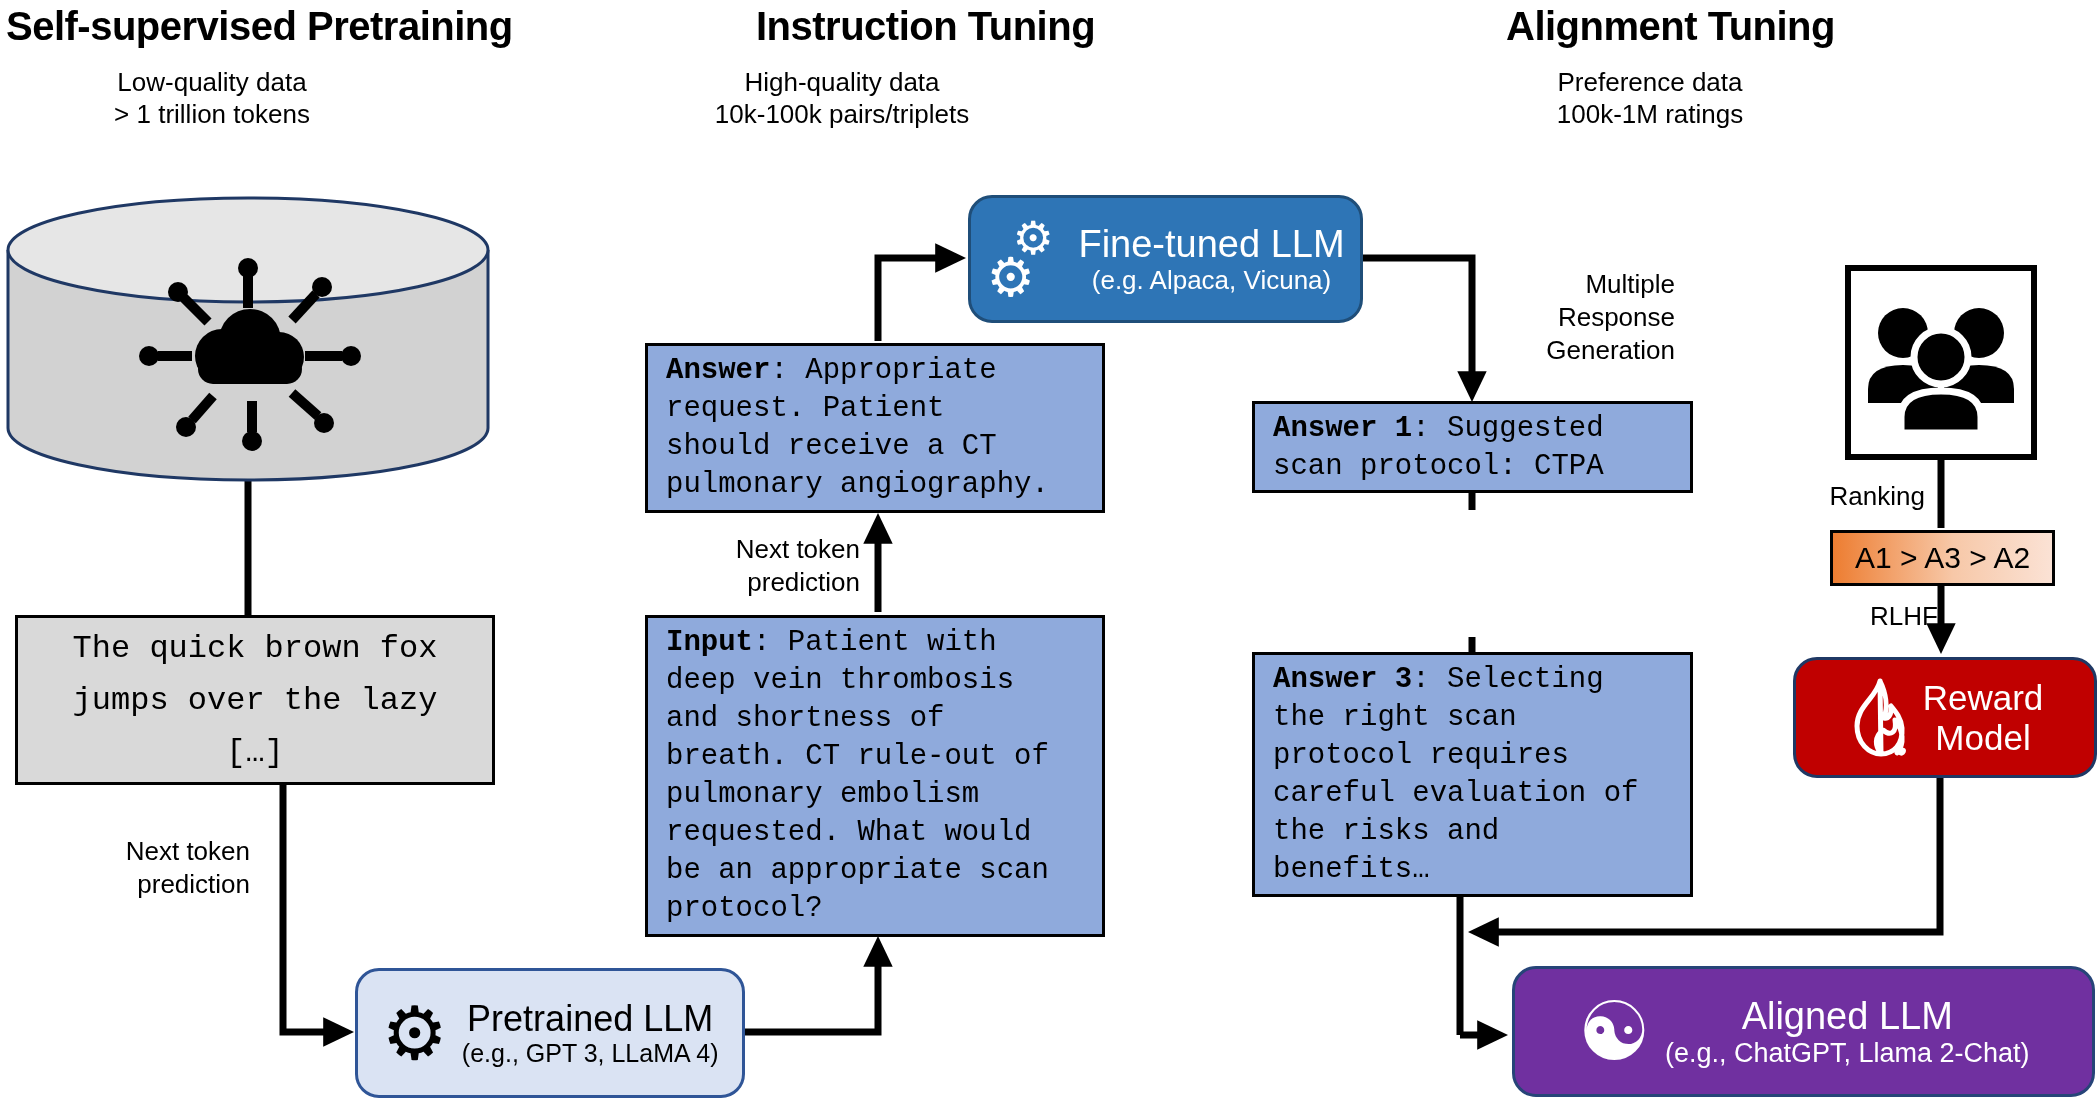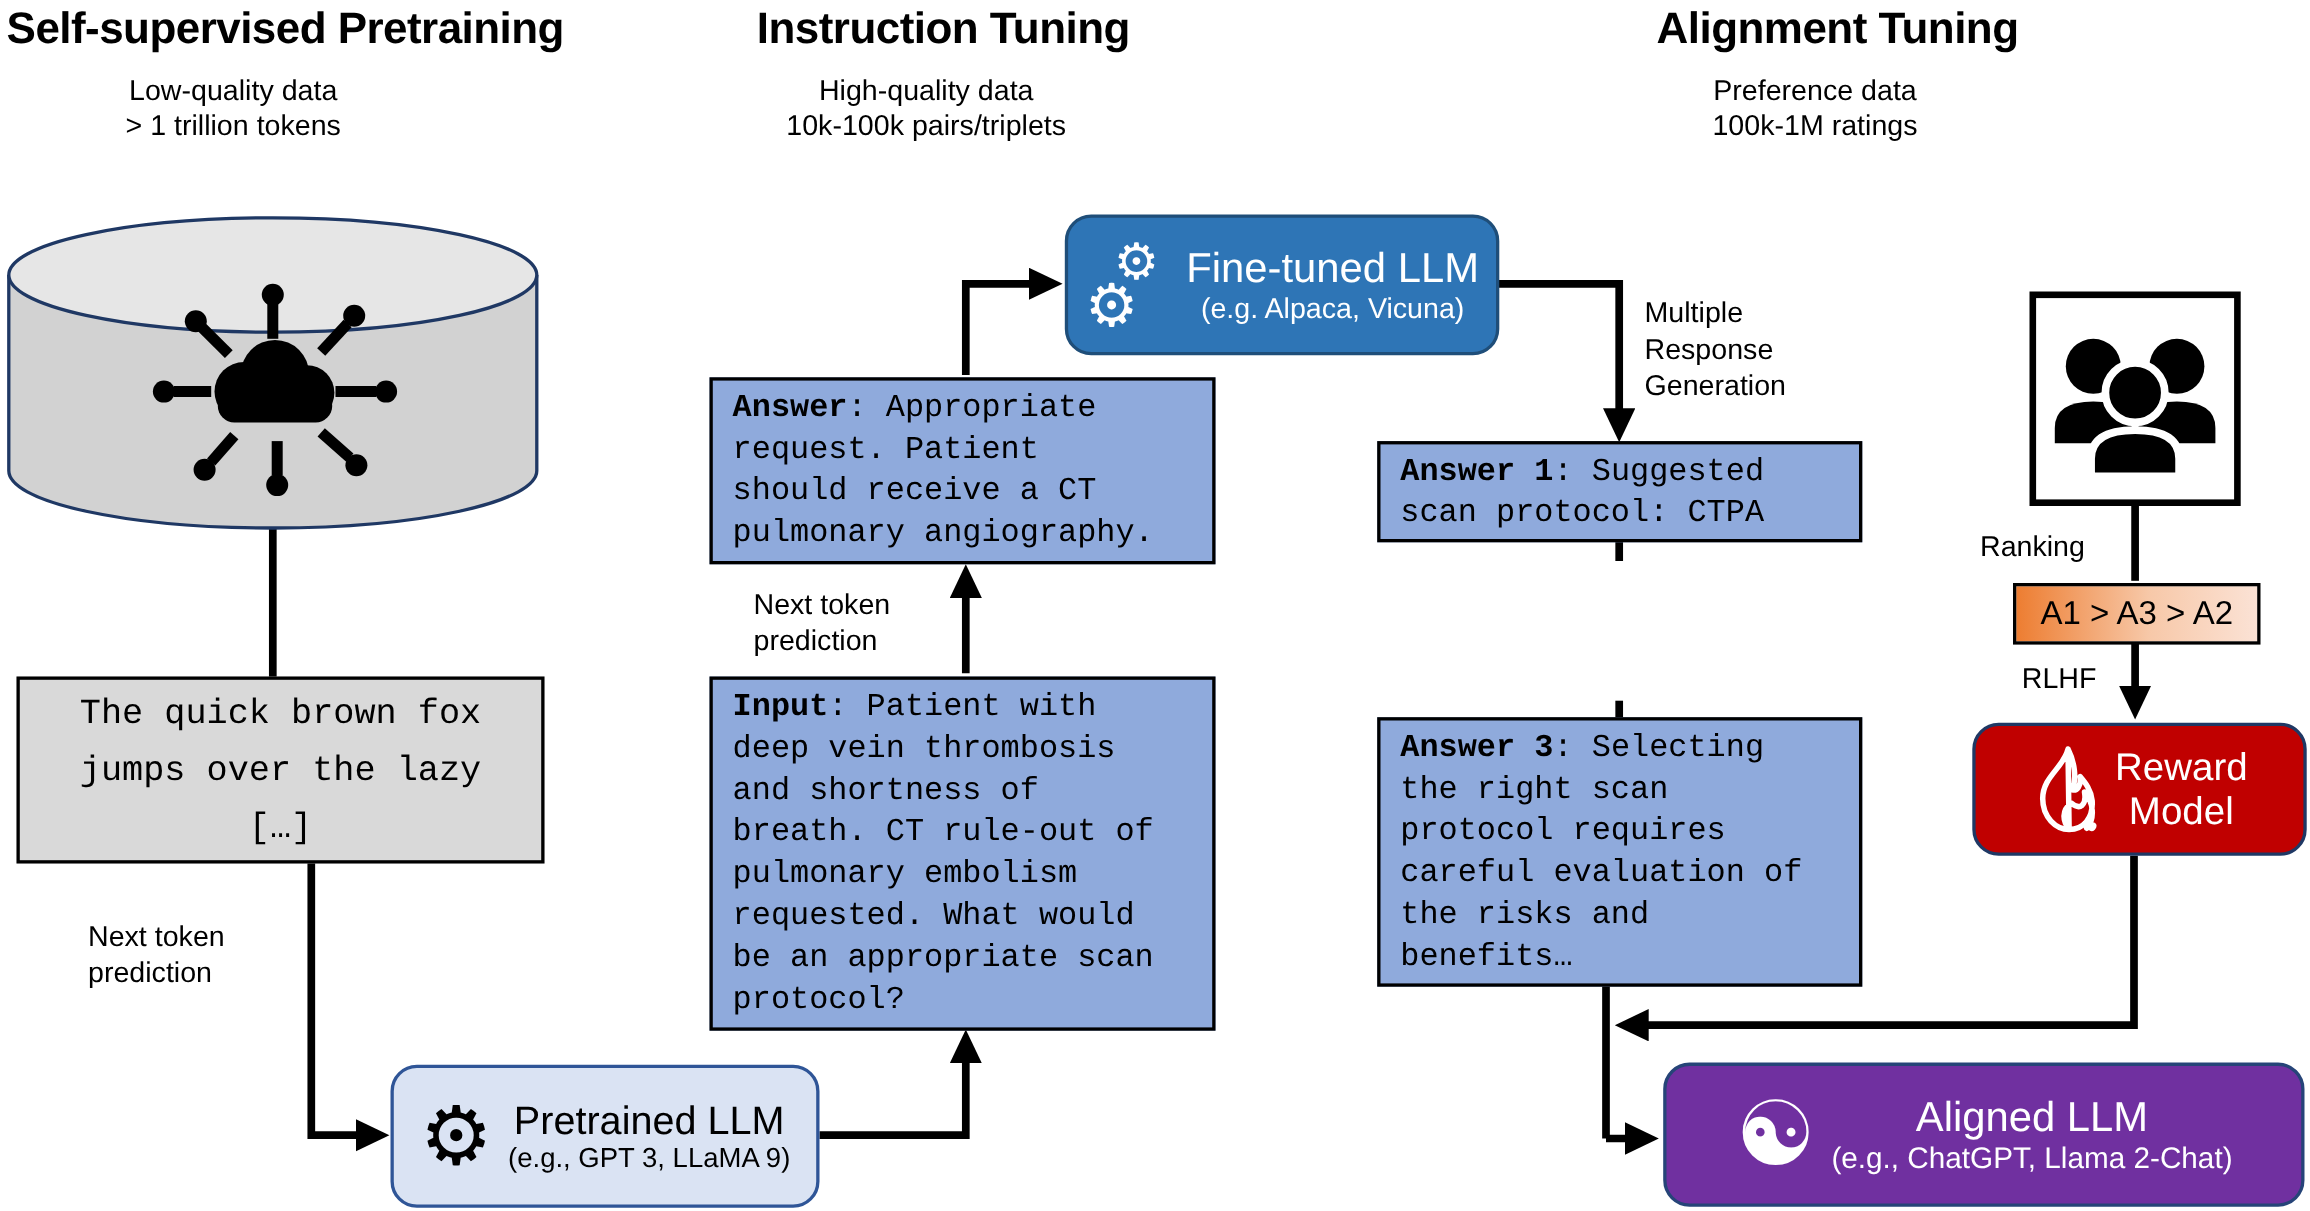--- a/index.html
+++ b/index.html
@@ -4,21 +4,21 @@
 <style>
   html,body{margin:0;padding:0;background:#fff;}
   #canvas{
     position:relative;width:2100px;height:1101px;background:#ffffff;
     font-family:"Liberation Sans",sans-serif;color:#000;overflow:hidden;padding-left:10px;
   }
   .abs{position:absolute;}
   .pre{white-space:pre-line;}
   .col-title{font-size:40px;font-weight:700;letter-spacing:-0.5px;}
   .col-sub{font-size:26px;text-align:center;line-height:32px;}
-  .flow-label{font-size:26px;text-align:left;line-height:33px;}
+  .flow-label{font-size:26px;text-align:right;line-height:33px;}
   .mono-box{
     background:#8faadc;border:3px solid #000;box-sizing:border-box;
     font-family:"Liberation Mono","DejaVu Sans Mono",monospace;
     font-size:29px;line-height:38px;padding:6px 18px;
   }
   .mono-box b,.gray-box b{font-weight:700;}
   .gray-box{
     background:#d9d9d9;border:3px solid #000;box-sizing:border-box;
     font-family:"Liberation Mono","DejaVu Sans Mono",monospace;
     font-size:32px;line-height:52px;text-align:center;padding:5px 8px;margin-left:10px;
@@ -68,21 +68,21 @@
       <polyline points="1460,1035 1494,1035" marker-end="url(#ah)"></polyline>
       <polyline points="1941,460 1941,528"></polyline>
       <polyline points="1941,585 1941,640" marker-end="url(#ah)"></polyline>
     </g>
   </svg>
 
   <div class="abs col-title" style="left:6px;top:4px;">Self-supervised Pretraining</div>
   <div class="abs col-sub pre" style="left:57px;top:66px;width:310px;">Low-quality data
 &gt; 1 trillion tokens</div>
 
-  <div class="abs col-title" style="left:688px;top:4px;">Instruction Tuning</div>
+  <div class="abs col-title" style="left:756px;top:4px;">Instruction Tuning</div>
   <div class="abs col-sub pre" style="left:687px;top:66px;width:310px;">High-quality data
 10k-100k pairs/triplets</div>
 
   <div class="abs col-title" style="left:1506px;top:4px;">Alignment Tuning</div>
   <div class="abs col-sub pre" style="left:1495px;top:66px;width:310px;">Preference data
 100k-1M ratings</div>
 
   <svg class="abs" style="left:0;top:188px;" width="500" height="305">
     <path d="M8,62 L8,240 A240,52 0 0 0 488,240 L488,62" fill="#d2d2d2" stroke="#1f3864" stroke-width="3"></path>
     <ellipse cx="248" cy="62" rx="240" ry="52" fill="#e6e6e6" stroke="#1f3864" stroke-width="3"></ellipse>
@@ -119,21 +119,21 @@
 jumps over the lazy
 […]</div>
 
   <div class="abs flow-label pre" style="left:80px;top:835px;width:170px;">Next token
 prediction</div>
 
   <div class="abs round-node pretrained" style="left:355px;top:968px;width:390px;height:130px;">
     <span class="gear-glyph" style="font-size:74px;color:#000;">⚙</span>
     <span class="node-text">
       <span class="node-title" style="font-size:36px;">Pretrained LLM</span>
-      <span class="node-sub" style="font-size:25px;">(e.g., GPT 3, LLaMA 9)</span>
+      <span class="node-sub" style="font-size:25px;">(e.g., GPT 3, LLaMA 4)</span>
     </span>
   </div>
 
   <div class="abs mono-box" style="left:645px;top:615px;width:460px;height:322px;">
     <b>Input</b><span class="pre">: Patient with
 deep vein thrombosis
 and shortness of
 breath. CT rule-out of
 pulmonary embolism
 requested. What would

